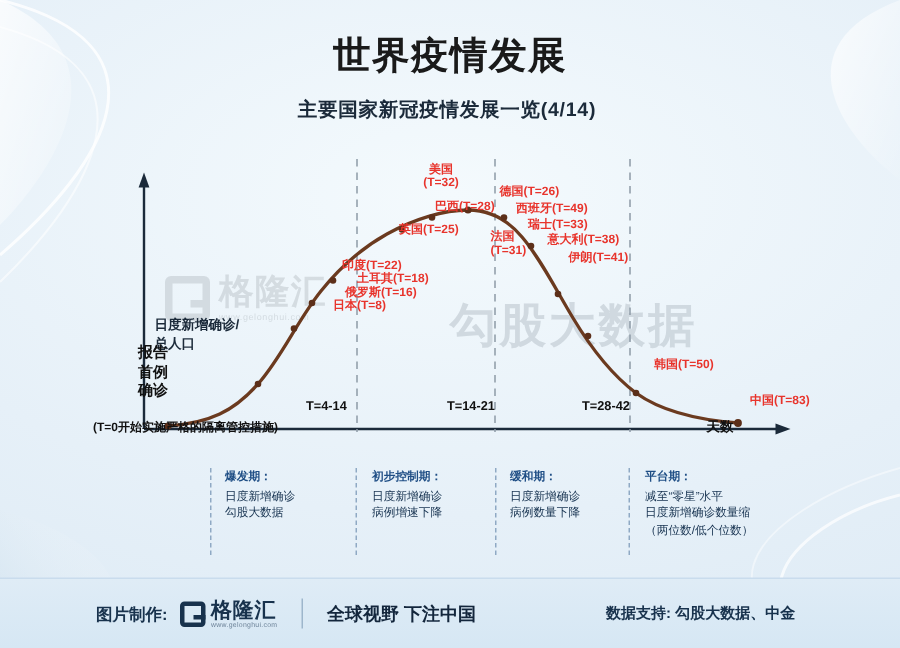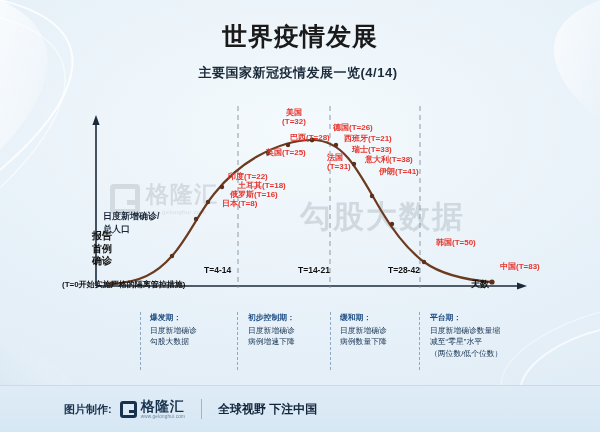--- a/index.html
+++ b/index.html
@@ -220,21 +220,21 @@
   <div class="daylabel">天数</div>
 
   <div class="clabel center" style="left:272px;top:108px;width:44px">
     <div>美国</div>
     <div>(T=32)</div>
   </div>
   <div class="clabel" style="left:290px;top:133px">巴西(T=28)</div>
   <div class="clabel" style="left:266px;top:148px">英国(T=25)</div>
 
   <div class="clabel" style="left:333px;top:123px">德国(T=26)</div>
-  <div class="clabel" style="left:344px;top:134px">西班牙(T=21)</div>
+  <div class="clabel" style="left:344px;top:134px">西班牙(T=49)</div>
   <div class="clabel" style="left:352px;top:145px">瑞士(T=33)</div>
   <div class="clabel" style="left:327px;top:153px">
     <div>法国</div>
     <div>(T=31)</div>
   </div>
   <div class="clabel" style="left:365px;top:155px">意大利(T=38)</div>
   <div class="clabel" style="left:379px;top:167px">伊朗(T=41)</div>
 
   <div class="clabel" style="left:228px;top:172px">印度(T=22)</div>
   <div class="clabel" style="left:238px;top:181px">土耳其(T=18)</div>
@@ -263,36 +263,37 @@
     </div>
 
     <div class="phase" style="left:340px;width:88px">
       <div class="ph-title">缓和期：</div>
       <div class="ph-body">日度新增确诊</div>
       <div class="ph-body">病例数量下降</div>
     </div>
 
     <div class="phase" style="left:430px;width:112px">
       <div class="ph-title">平台期：</div>
+      <div class="ph-body">减至“零星”水平</div>
       <div class="ph-body">日度新增确诊数量缩</div>
-      <div class="ph-body">减至“零星”水平</div>
       <div class="ph-body">（两位数/低个位数）</div>
     </div>
   </div>
 
   <div class="footer">
     <div class="footer-inner">
       <div class="f-left">
         <span class="f-made">图片制作:</span>
         <span class="f-logo">
           <span class="fglyph"></span>
           <span class="ftxt">
             <span class="cn">格隆汇</span>
             <span class="url">www.gelonghui.com</span>
           </span>
         </span>
         <span class="f-sep"></span>
         <span class="f-slogan">全球视野 下注中国</span>
       </div>
+      <div class="f-right">数据支持: 勾股大数据、中金</div>
     </div>
   </div>
 
 </div>
 
 </body></html>

